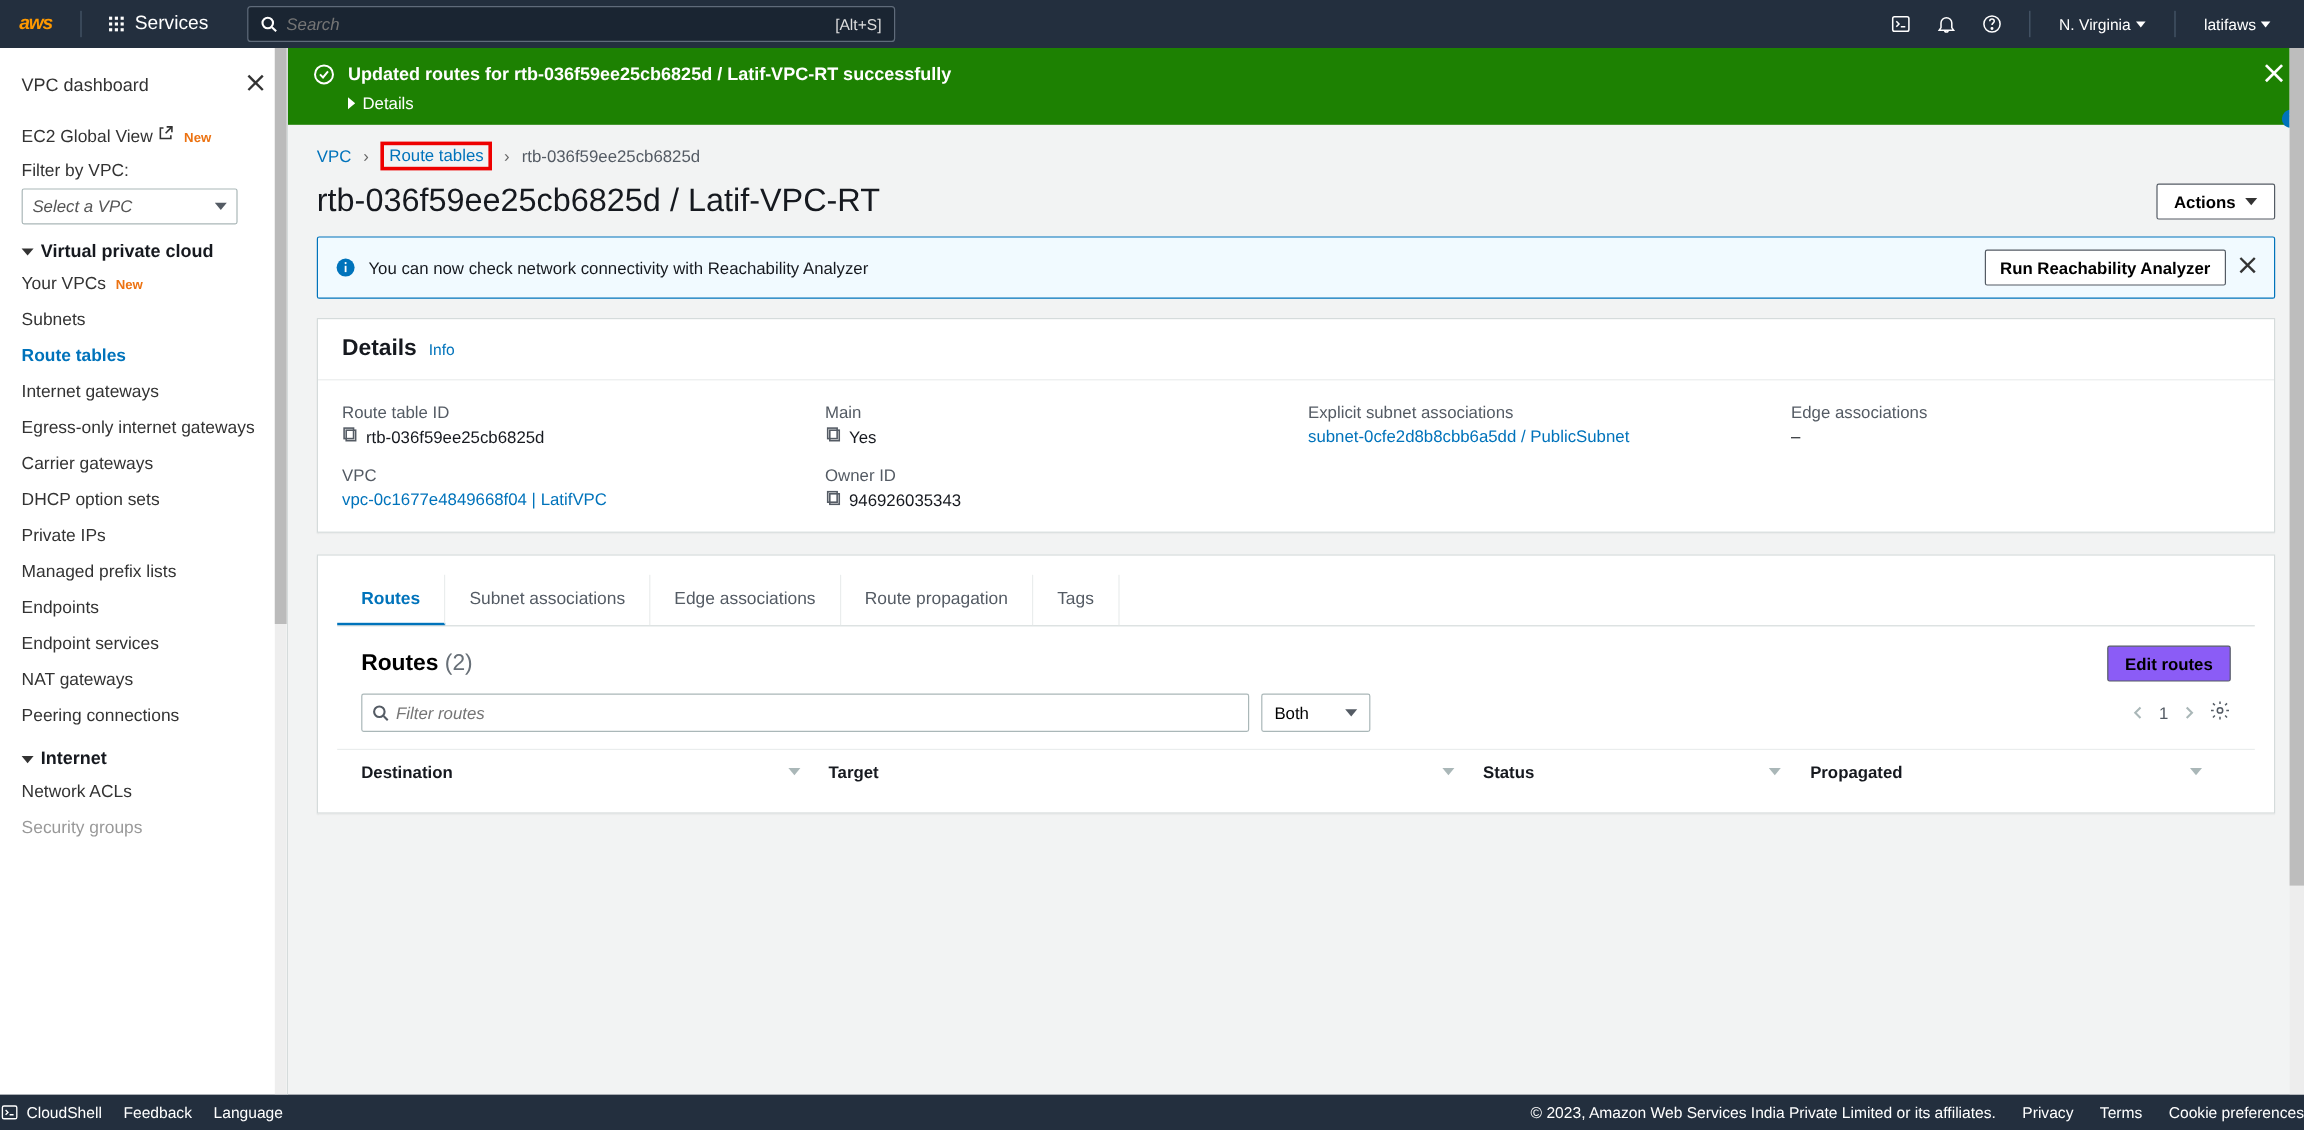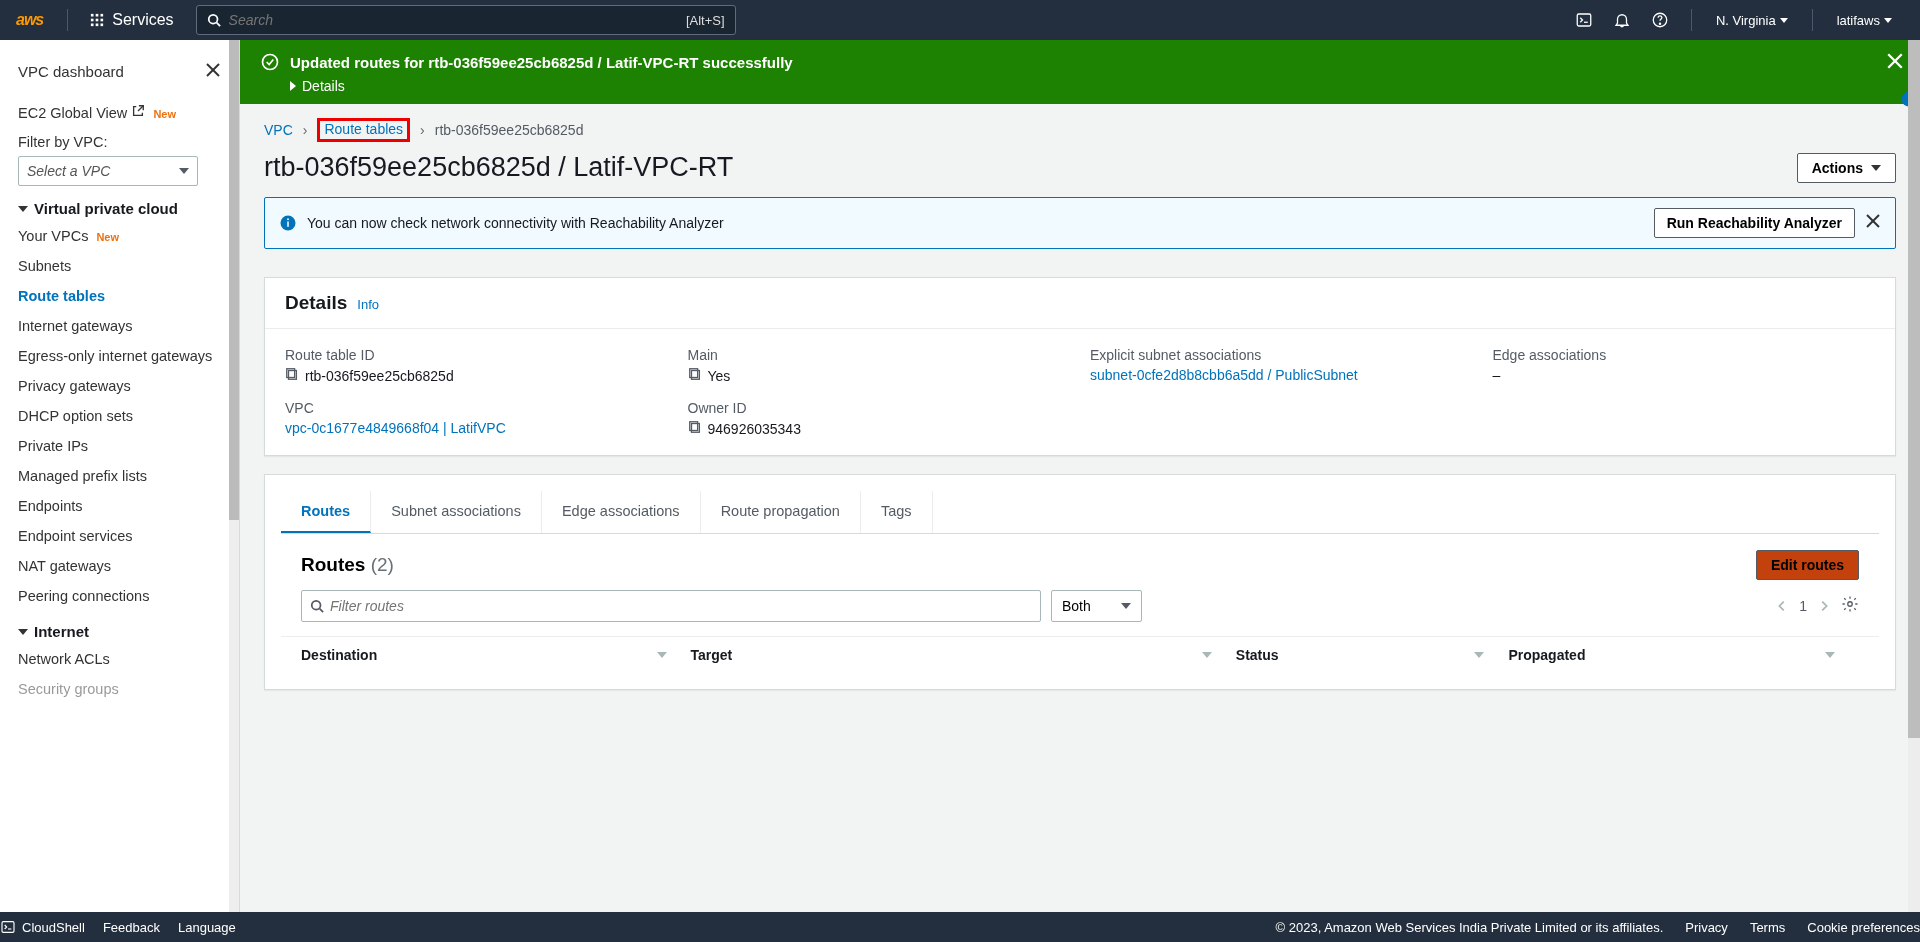--- a/index.html
+++ b/index.html
@@ -5,21 +5,21 @@
 * { margin: 0; padding: 0; box-sizing: border-box; font-family: "Amazon Ember", "Helvetica Neue", Arial, sans-serif; }
 body { background: #f2f3f3; overflow: hidden; }
 
 
 .topnav { background: #232f3e; height: 40px; display: flex; align-items: center; padding: 16px 16px; color: #fff; }
 .aws-logo { font-weight: 600; font-size: 16px; color: #ff9900; margin-right: 12px; font-style: italic; letter-spacing: -1px; }
 .nav-divider { width:1px; height:22px; background: #4a5a6d; margin: 0 12px; }
 .services-btn { display: flex; align-items: center; gap: 8px; padding: 0 10px; height: 32px; cursor: pointer; }
 .services-icon { display: inline-block; width: 14px; height: 14px; }
 .services-icon svg { fill: #fff; }
-.searchbox { display: flex; align-items: center; background: #1a2532; border: 1px solid #5f6b7a; border-radius: 3px; height: 30px; width: 540px; margin-left: 12px; padding: 0 10px; }
+.searchbox { display: flex; align-items: center; background: #1a2532; border: 1px solid #5f6b7a; border-radius: 3px; height: 30px; width: 540px; margin-left: 22px; padding: 0 10px; }
 .searchbox svg { width: 14px; height: 14px; fill: #fff; margin-right: 8px; }
 .searchbox input { background: transparent; border: none; outline: none; color: #fff; font-style: italic; font-size: 14px; flex: 1; }
 .searchbox .kbd { color: #ddd; font-size: 13px; }
 .nav-right { margin-left: auto; display: flex; align-items: center; }
 .nav-iconbtn { padding: 0 10px; height: 32px; display:flex; align-items:center; cursor:pointer; }
 .nav-iconbtn svg { width: 18px; height: 18px; stroke: #fff; fill: none; stroke-width: 1.7; }
 .nav-text { padding: 0 12px; cursor: pointer; font-size: 13px; display: flex; align-items: center; gap: 4px; }
 .caret-down { width:0; height:0; border-left:4px solid transparent; border-right:4px solid transparent; border-top:5px solid #fff; display:inline-block; }
 
 
@@ -56,21 +56,21 @@
 .crumbs a { color:#0073bb; text-decoration: none; }
 .crumb-hl { border: 3px solid #e00; padding: 0 4px 2px 4px; text-decoration: underline; }
 .crumbs .chev { color:#666; }
 .crumb-current { color:#545b64; }
 
 .pagehead { display:flex; align-items:center; justify-content:space-between; margin-bottom: 14px; }
 .pagehead h1 { font-size: 27px; font-weight: 400; color:#16191f; }
 .actions-btn { background:#fff; border:1px solid #545b64; border-radius:2px; padding: 6px 14px; font-size:14px; font-weight:700; display:flex; align-items:center; gap:8px; cursor:pointer; }
 .actions-btn .tri { width:0; height:0; border-left:5px solid transparent; border-right:5px solid transparent; border-top:6px solid #333; }
 
-.banner { background: #f1faff; border:1px solid #0073bb; border-radius:2px; padding: 10px 14px; display:flex; align-items:center; gap:10px; margin-bottom: 28px; justify-content: center; }
+.banner { background: #f1faff; border:1px solid #0073bb; border-radius:2px; padding: 10px 14px; display:flex; align-items:center; gap:10px; margin-bottom: 16px; justify-content: center; }
 .banner svg { width:18px; height:18px; fill:#0073bb; }
 .banner-text { flex:1; font-size:14px; color:#16191f; }
 .banner-btn { background:#fff; border:1px solid #545b64; border-radius:2px; padding:6px 12px; font-weight:700; font-size:14px; cursor:pointer; }
 .banner-close { cursor:pointer; }
 .banner-close svg { width:16px; height:16px; stroke:#333; stroke-width:2; }
 
 .panel { background:#fff; border:1px solid #d5dbdb; box-shadow: 0 1px 1px rgba(0,0,0,0.05); margin-bottom: 18px; }
 .panel-head { padding: 14px 20px; border-bottom:1px solid #eaeded; display:flex; align-items:baseline; gap:10px;}
 .panel-head h2 { font-size: 19px; font-weight:700; color:#16191f; }
 .info-link { color:#0073bb; font-size:13px; cursor:pointer; }
@@ -81,21 +81,21 @@
 .detail-item .dval a { color:#0073bb; text-decoration:none; }
 .copy-icon svg { width:14px; height:14px; stroke:#545b64; fill:none; stroke-width:1.5; }
 
 .tabs { display:flex; border-bottom:1px solid #d5dbdb; background:#fff; }
 .tab { padding: 12px 20px; font-size:14.5px; color:#545b64; cursor:pointer; border-right:1px solid #eaeded; }
 .tab.active { color:#0073bb; font-weight:700; border-bottom: 2px solid #0073bb; }
 
 .routes-head { display:flex; align-items:center; justify-content:space-between; padding: 16px 20px 10px 20px;}
 .routes-head h2 { font-size:19px; font-weight:700; }
 .routes-head .count { color:#687078; font-weight:400; }
-.edit-btn { background:#c2410c; border:1px solid #545b64; border-radius:2px; padding:6px 14px; font-weight:700; font-size:14px; cursor:pointer;}
+.edit-btn { background:#8b5cf6; border:1px solid #545b64; border-radius:2px; padding:6px 14px; font-weight:700; font-size:14px; cursor:pointer;}
 .routes-controls { display:flex; align-items:center; gap:10px; padding: 0 20px 14px 20px; }
 .filterbox { flex:1; max-width: 740px; display:flex; align-items:center; border:1px solid #aab7b8; border-radius:2px; height:32px; padding:0 8px; }
 .filterbox svg { width:14px; height:14px; stroke:#545b64; fill:none; stroke-width:2; margin-right:6px;}
 .filterbox input { border:none; outline:none; flex:1; font-style:italic; font-size:14px; }
 .selector { border:1px solid #aab7b8; border-radius:2px; height:32px; padding:0 10px; display:flex; align-items:center; gap:30px; font-size:14px; cursor:pointer; }
 .selector .tri { width:0; height:0; border-left:5px solid transparent; border-right:5px solid transparent; border-top:6px solid #545b64; }
 .pager { margin-left:auto; display:flex; align-items:center; gap:10px; color:#545b64;}
 .pager .pg { font-size:14px; }
 .pager svg { width:14px; height:14px; stroke:#aab7b8; fill:none; stroke-width:2; cursor:pointer;}
 .gear svg { width:18px; height:18px; stroke:#545b64; fill:none; stroke-width:1.7; cursor:pointer; }
@@ -216,21 +216,21 @@
         <span>Virtual private cloud</span>
       </div>
       <div class="sb-link">
         <span>Your VPCs</span>
         <span class="sb-new">New</span>
       </div>
       <div class="sb-link">Subnets</div>
       <div class="sb-link active">Route tables</div>
       <div class="sb-link">Internet gateways</div>
       <div class="sb-link">Egress-only internet gateways</div>
-      <div class="sb-link">Privacy gateways</div>
+      <div class="sb-link">Carrier gateways</div>
       <div class="sb-link">DHCP option sets</div>
       <div class="sb-link">Private IPs</div>
       <div class="sb-link">Managed prefix lists</div>
       <div class="sb-link">Endpoints</div>
       <div class="sb-link">Endpoint services</div>
       <div class="sb-link">NAT gateways</div>
       <div class="sb-link">Peering connections</div>
 
       <div class="sb-group">
         <span class="tri"></span>

